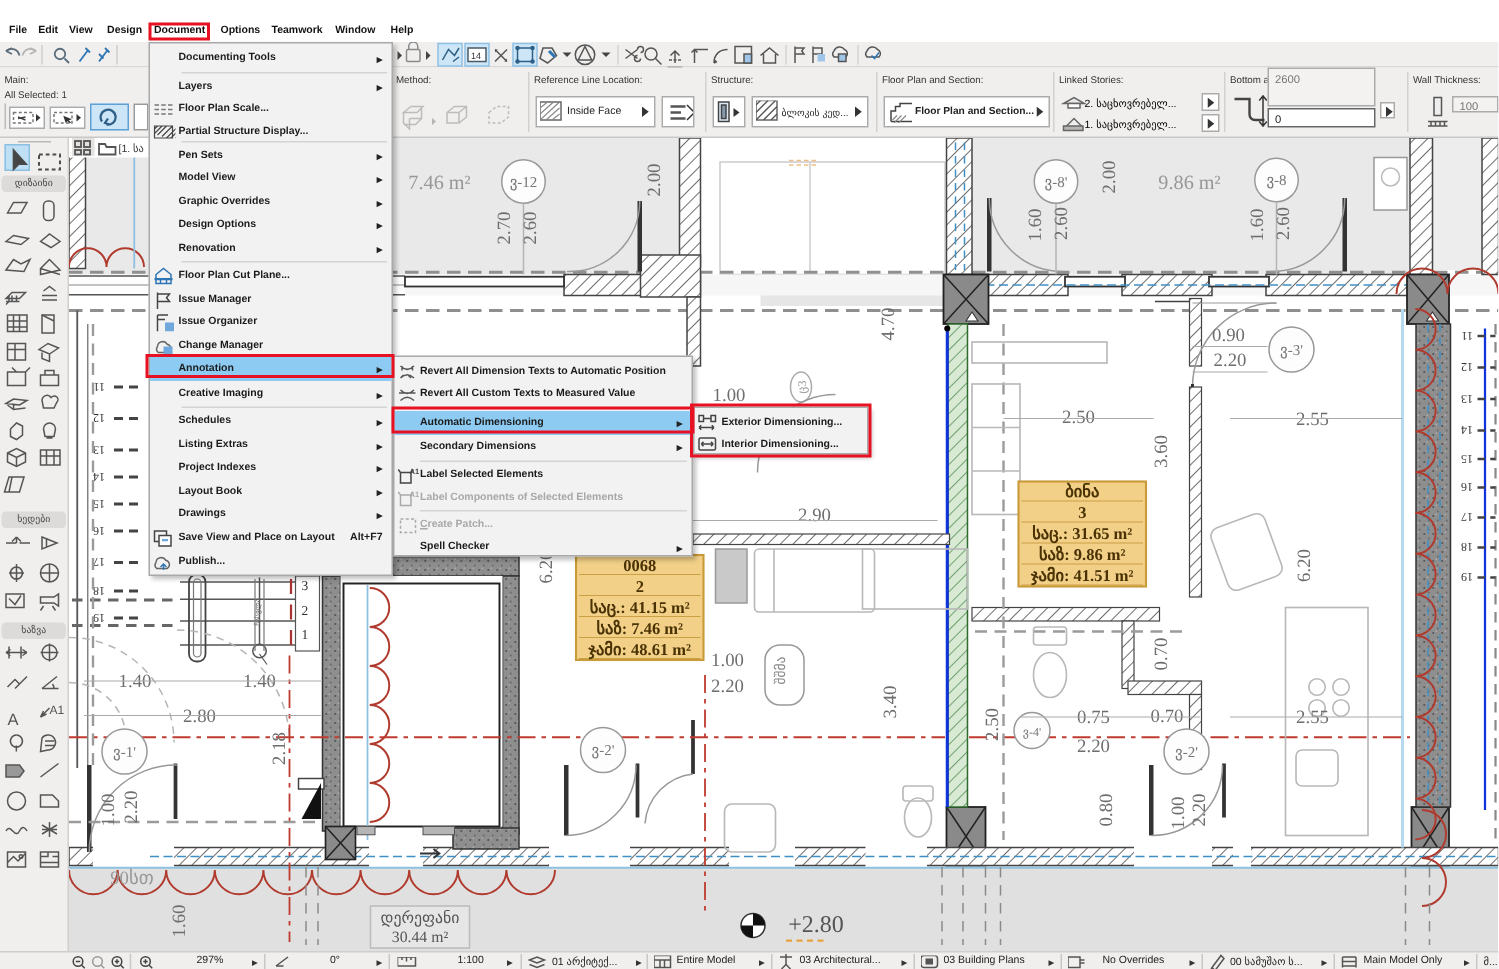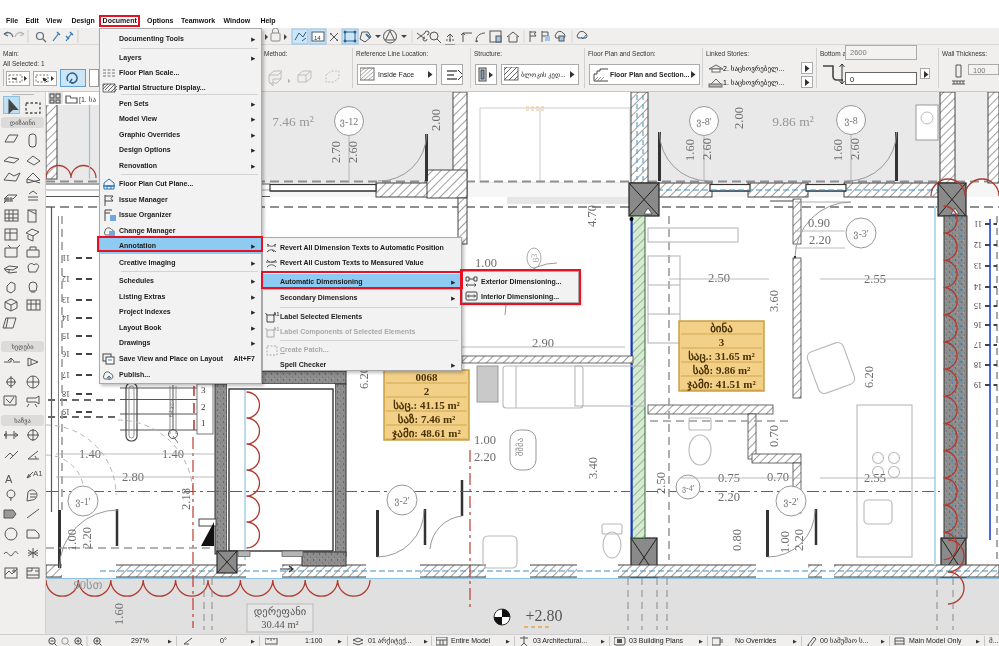--- a/index.html
+++ b/index.html
@@ -213,21 +213,21 @@
         <svg class="abs" style="left:3px;top:2px" width="5" height="8">
           <path d="M0 0 l4.5 3.5 l-4.5 3.5z" fill="#333"></path>
         </svg>
       </div>
   <div class="ibsep" style="left:816px"></div>
   <span class="ibl" style="left:820px;top:5px">Bottom and Top:</span>
   <svg class="abs" style="left:821px;top:17px" width="26" height="26">
         <path d="M2 4 h10 v10 q0 4 4 4 h6" fill="none" stroke="#444" stroke-width="1.6"></path>
         <path d="M21 2 v20 m-2.5 -17 l2.5 -3 l2.5 3 m-5 14 l2.5 3 l2.5 -3" stroke="#333" fill="none"></path>
       </svg>
-  <div class="ctrl ctrlg" style="left:845px;top:0;width:72px;height:15px">
+  <div class="ctrl ctrlg" style="left:845px;top:0;width:72px;height:26px">
         <span style="position:absolute;left:4px;top:2px;font-size:7.5px">2600</span>
       </div>
   <div class="ctrl" style="left:845px;top:27px;width:72px;height:13px;border-color:#666">
         <span style="position:absolute;left:4px;top:2px;font-size:7.5px">0</span>
       </div>
   <div class="ctrl" style="left:920px;top:23px;width:10px;height:11px">
         <svg class="abs" style="left:3px;top:2px" width="5" height="8">
           <path d="M0 0 l4.5 3.5 l-4.5 3.5z" fill="#333"></path>
         </svg>
       </div>

